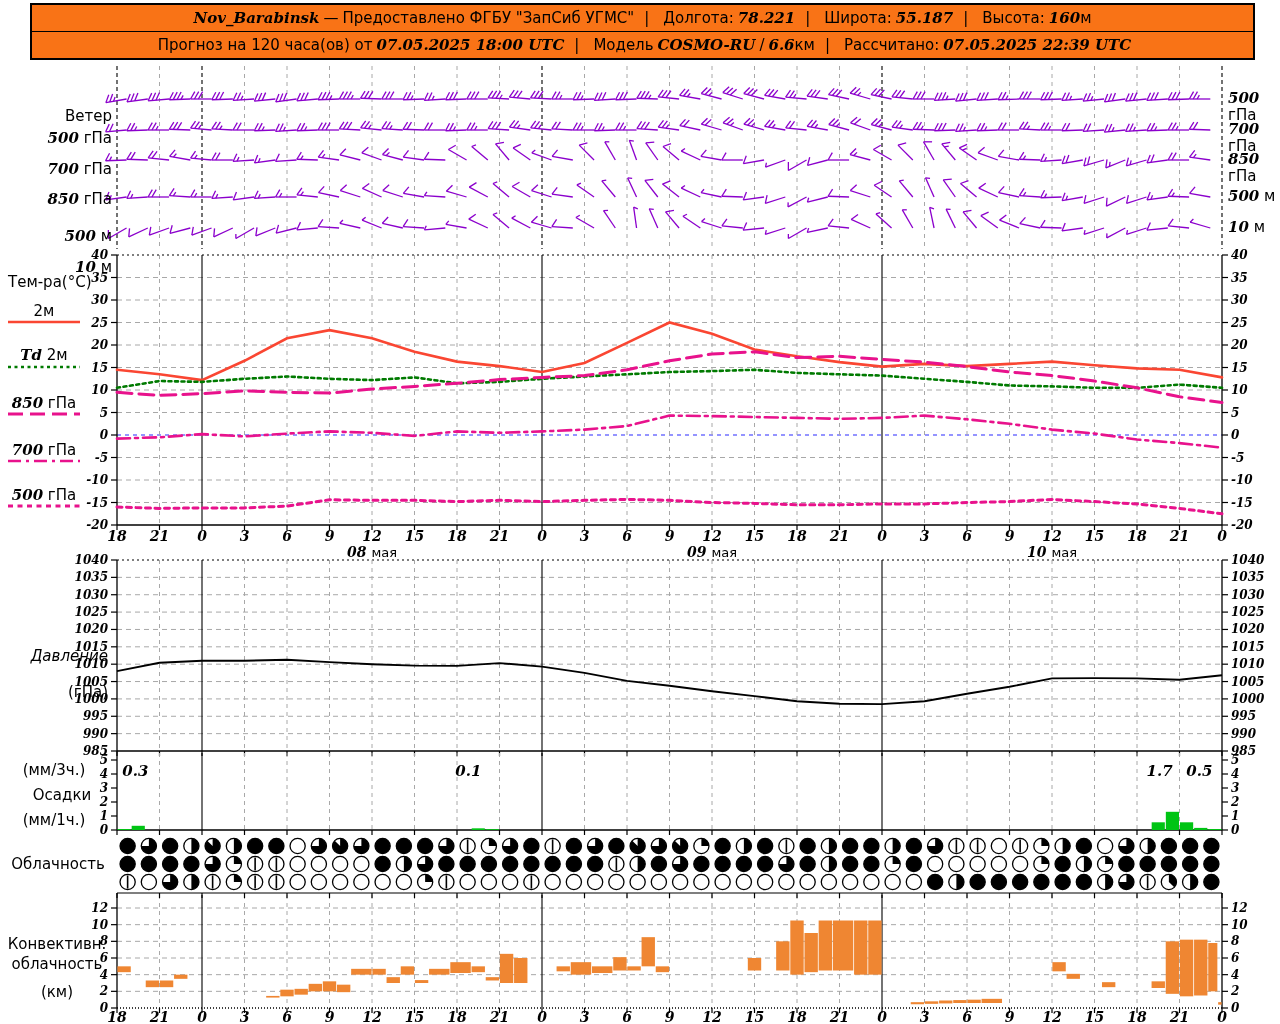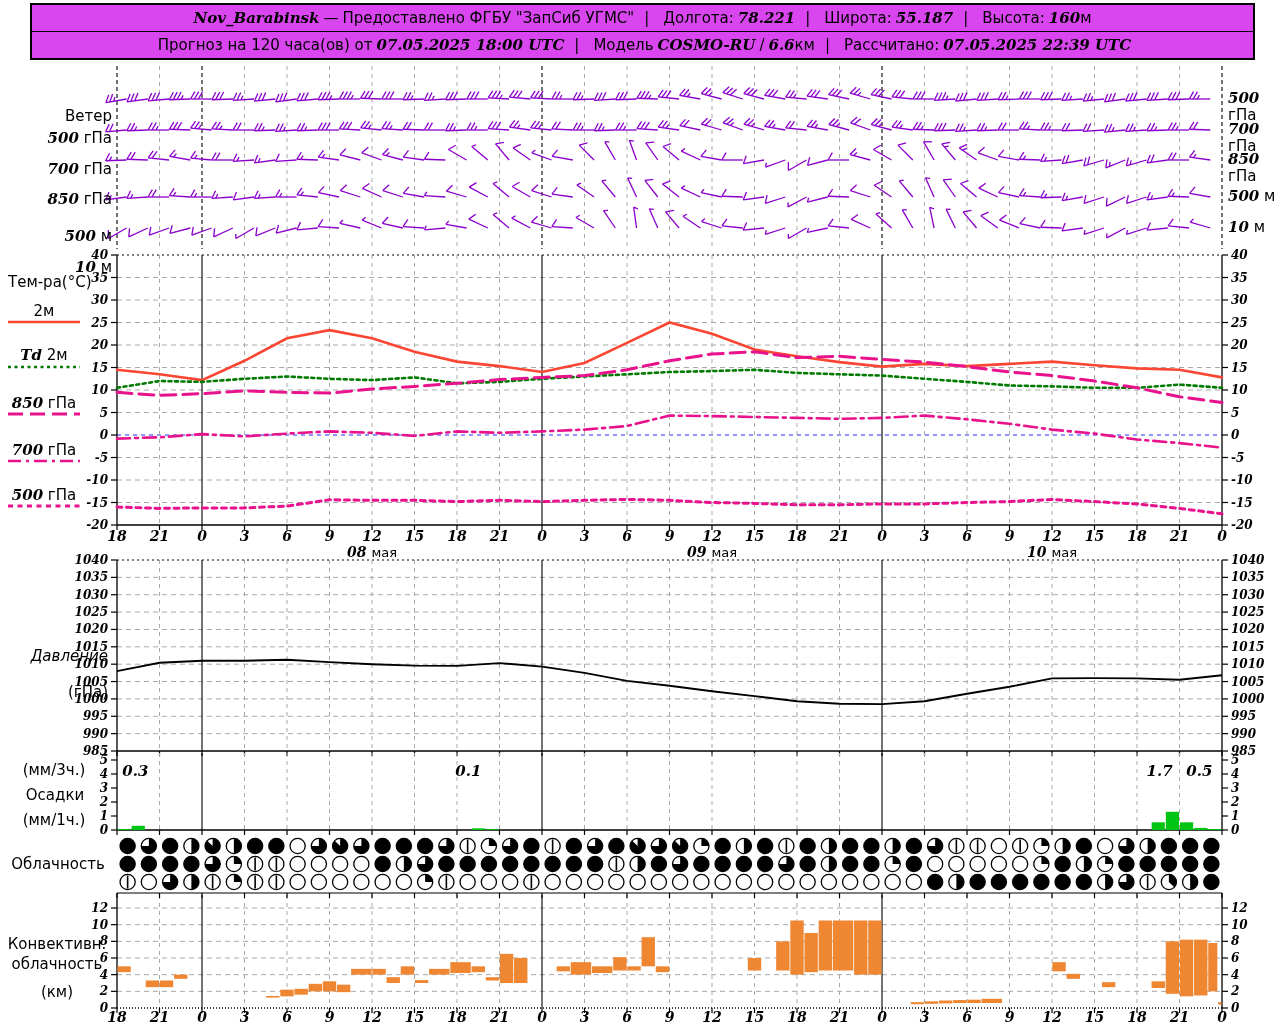--- a/index.html
+++ b/index.html
@@ -1,17 +1,17 @@
 <!DOCTYPE html>
 <html><head>
 <meta charset="utf-8">
 <style>
   html,body{margin:0;padding:0;background:#fff;width:1280px;height:1024px;overflow:hidden;}
   .page{position:relative;width:1280px;height:1024px;font-family:"DejaVu Sans",sans-serif;color:#000;}
-  .hdr{position:absolute;left:30px;top:3px;width:1221px;border:2px solid #000;background:#d946ef;}
+  .hdr{position:absolute;left:30px;top:3px;width:1221px;border:2px solid #000;background:#f97316;}
   .hrow{display:flex;align-items:center;justify-content:center;height:26px;font-size:15px;white-space:nowrap;}
   .hrow1{border-bottom:1.5px solid #000;}
   .it{font-family:"DejaVu Serif",serif;font-style:italic;font-weight:bold;}
   .sans{font-family:"DejaVu Sans",sans-serif;}
   .sep{padding:0 10px;font-weight:normal;}
   .hsp{padding:0 4px;}
   .lbl{position:absolute;font-size:15px;line-height:17px;}
   .ra{text-align:right;margin-top:40px;}
   .ctr{text-align:center;}
   svg{position:absolute;left:0;top:0;}
@@ -1669,21 +1669,21 @@
   <div class="lbl ctr" style="left:8px;top:303px;width:72px;"><span class="it"></span><span class="sans">2м</span></div>
   <div class="lbl ctr" style="left:8px;top:347px;width:72px;"><span class="it">Td</span>&nbsp;<span class="sans">2м</span></div>
   <div class="lbl ctr" style="left:8px;top:395px;width:72px;"><span class="it">850</span>&nbsp;<span class="sans">гПа</span></div>
   <div class="lbl ctr" style="left:8px;top:442px;width:72px;"><span class="it">700</span>&nbsp;<span class="sans">гПа</span></div>
   <div class="lbl ctr" style="left:8px;top:487px;width:72px;"><span class="it">500</span>&nbsp;<span class="sans">гПа</span></div>
 
   <div class="lbl ra" style="left:8px;top:608px;width:100px;font-style:italic;">Давление</div>
   <div class="lbl ra" style="left:8px;top:644px;width:100px;">(гПа)</div>
 
   <div class="lbl ctr" style="left:4px;top:762px;width:100px;">(мм/3ч.)</div>
-  <div class="lbl ctr" style="left:5px;top:787px;width:100px;">Осадки</div>
+  <div class="lbl ctr" style="left:12px;top:787px;width:100px;">Осадки</div>
   <div class="lbl ctr" style="left:4px;top:812px;width:100px;">(мм/1ч.)</div>
 
   <div class="lbl ctr" style="left:4px;top:856px;width:108px;">Облачность</div>
 
   <div class="lbl ctr" style="left:4px;top:936px;width:106px;">Конвективн.</div>
   <div class="lbl ctr" style="left:4px;top:956px;width:106px;">облачность</div>
   <div class="lbl ctr" style="left:4px;top:984px;width:106px;">(км)</div>
 </div>
 
 </body></html>

